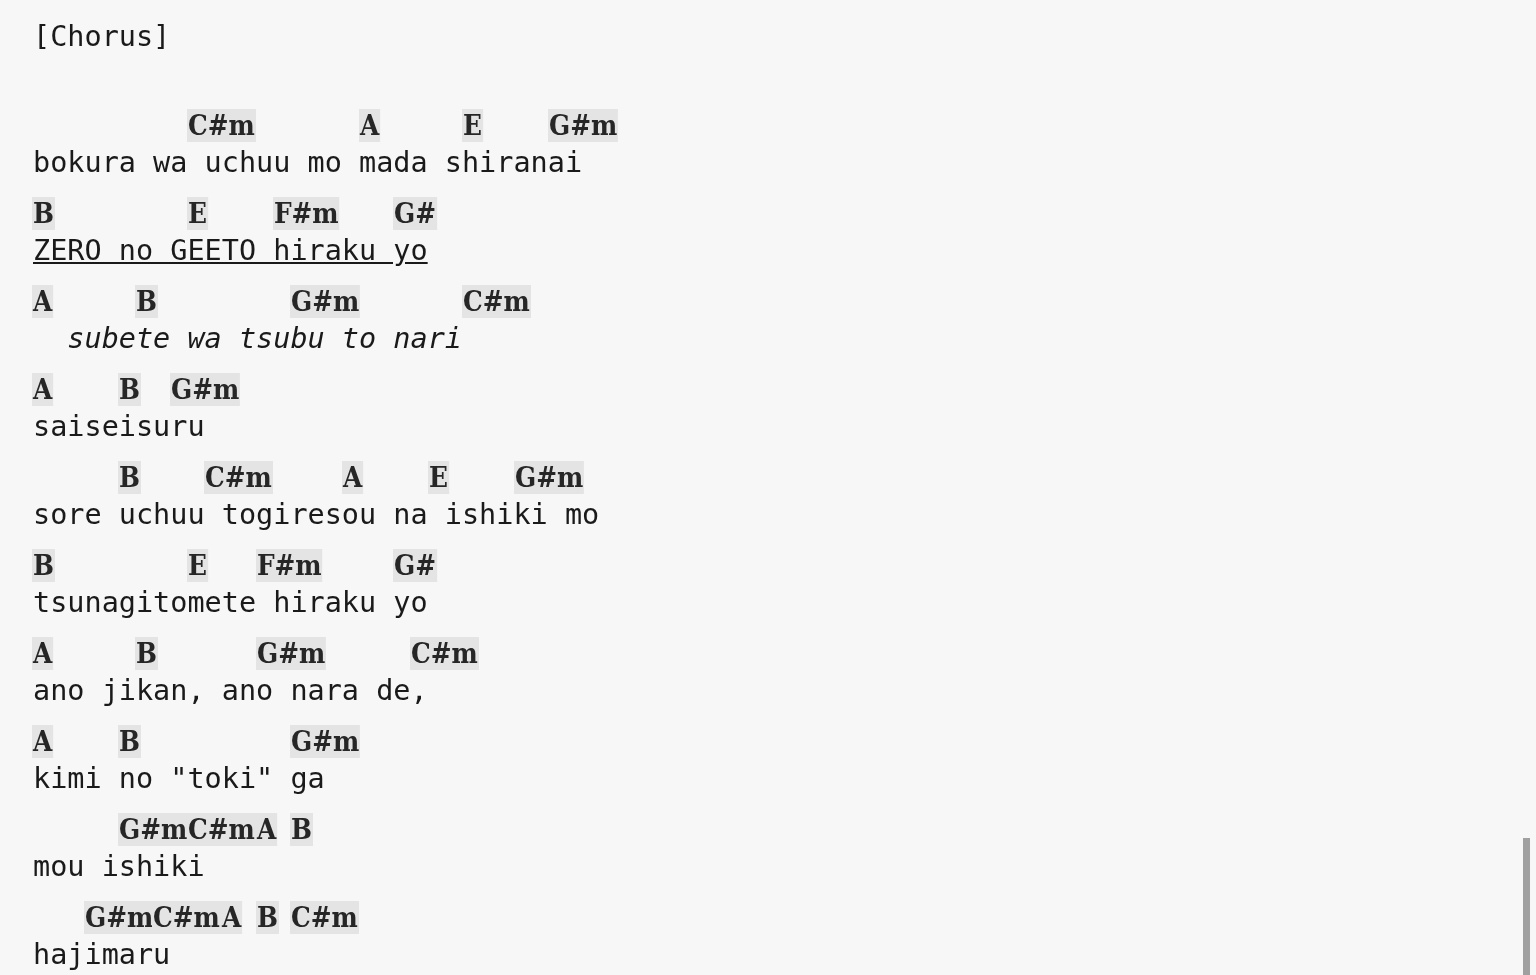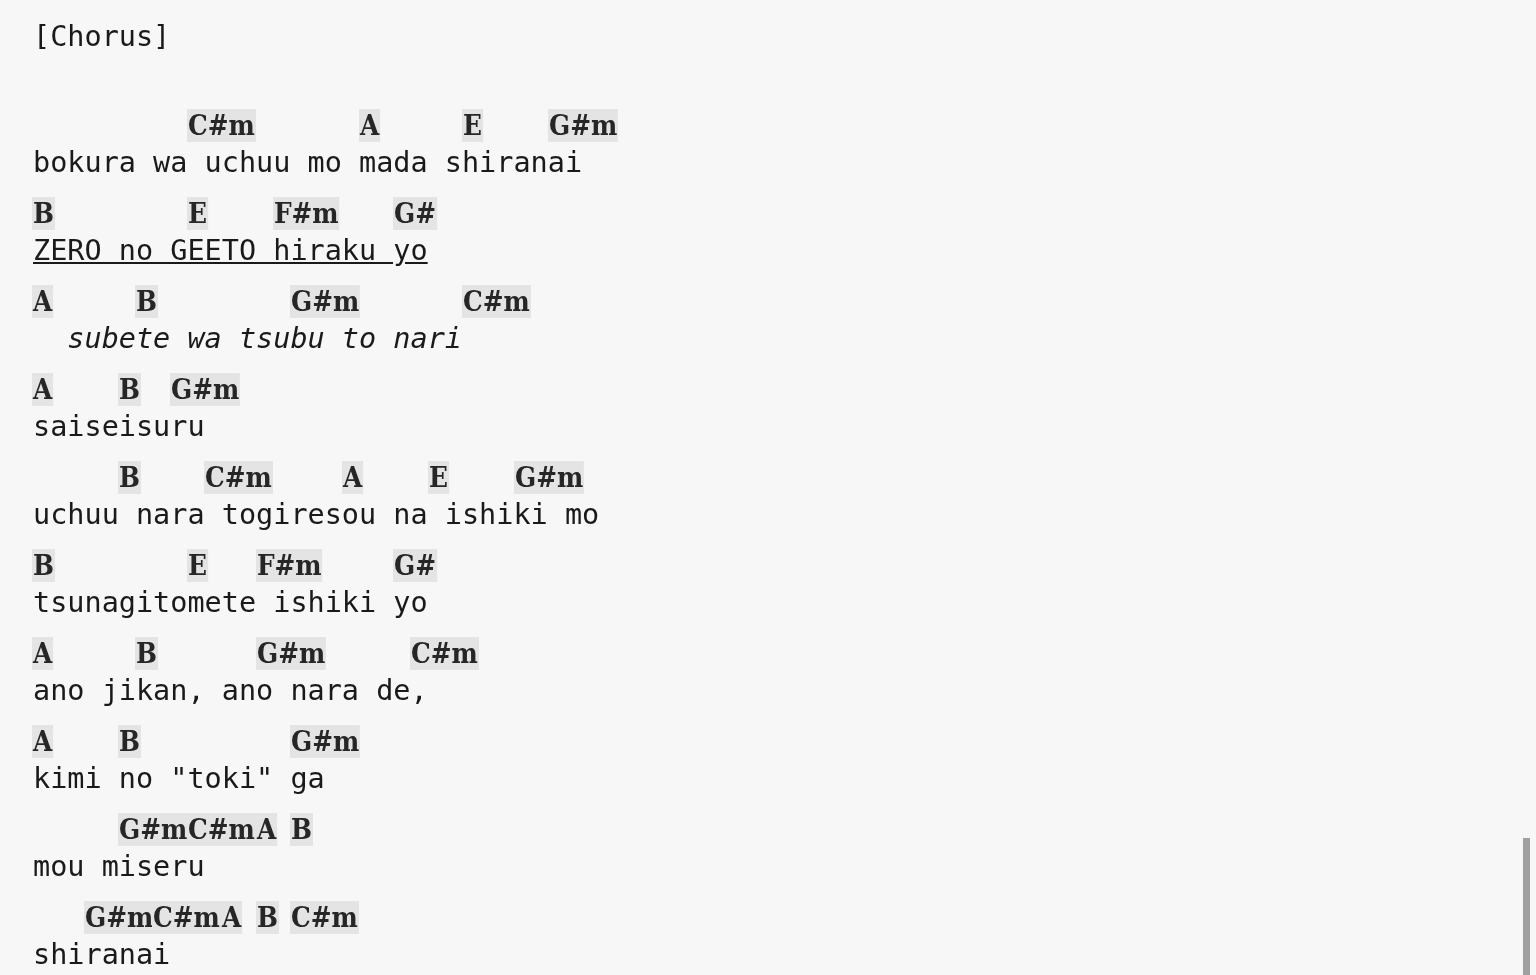--- a/index.html
+++ b/index.html
@@ -126,54 +126,54 @@
         <span class="chord" style="left: 169.6px;">G#m</span>
       </div>
       <div class="lyric-line" style="top: 409px; text-align: center;">saiseisuru</div>
       <div class="chord-line" style="top: 461px;">
         <span class="chord" style="left: 118px;">B</span>
         <span class="chord" style="left: 204px;">C#m</span>
         <span class="chord" style="left: 341.6px;">A</span>
         <span class="chord" style="left: 427.6px;">E</span>
         <span class="chord" style="left: 513.6px;">G#m</span>
       </div>
-      <div class="lyric-line" style="top: 497px;">uchuu nara togiresou na ishiki mo</div>
+      <div class="lyric-line" style="top: 497px;">sore uchuu togiresou na ishiki mo</div>
       <div class="chord-line" style="top: 549px;">
         <span class="chord" style="left: 32px;">B</span>
         <span class="chord" style="left: 186.8px;">E</span>
         <span class="chord" style="left: 255.6px;">F#m</span>
         <span class="chord" style="left: 393.2px;">G#</span>
       </div>
-      <div class="lyric-line" style="top: 585px;">tsunagitomete ishiki yo</div>
+      <div class="lyric-line" style="top: 585px;">tsunagitomete hiraku yo</div>
       <div class="chord-line" style="top: 637px;">
         <span class="chord" style="left: 32px;">A</span>
         <span class="chord" style="left: 135.2px;">B</span>
         <span class="chord" style="left: 255.6px;">G#m</span>
         <span class="chord" style="left: 410.4px;">C#m</span>
       </div>
       <div class="lyric-line" style="top: 673px;">ano jikan, ano nara de,</div>
       <div class="chord-line" style="top: 725px;">
         <span class="chord" style="left: 32px;">A</span>
         <span class="chord" style="left: 118px;">B</span>
         <span class="chord" style="left: 290px;">G#m</span>
       </div>
       <div class="lyric-line" style="top: 761px;">kimi no "toki" ga</div>
       <div class="chord-line" style="top: 813px;">
         <span class="chord" style="left: 118px;">G#m</span>
         <span class="chord" style="left: 186.8px;">C#m</span>
         <span class="chord" style="left: 255.6px;">A</span>
         <span class="chord" style="left: 290px;">B</span>
       </div>
-      <div class="lyric-line" style="top: 849px;">mou miseru</div>
+      <div class="lyric-line" style="top: 849px;">mou ishiki</div>
       <div class="chord-line" style="top: 901px;">
         <span class="chord" style="left: 83.6px;">G#m</span>
         <span class="chord" style="left: 152.4px;">C#m</span>
         <span class="chord" style="left: 221.2px;">A</span>
         <span class="chord" style="left: 255.6px;">B</span>
         <span class="chord" style="left: 290px;">C#m</span>
       </div>
-      <div class="lyric-line" style="top: 937px;">shiranai</div>
+      <div class="lyric-line" style="top: 937px;">hajimaru</div>
     </div>
 
   <div id="scrollbar-track">
     <div id="scrollbar-thumb" style="top: 838px; height: 137px;"></div>
   </div>
 </div>
 
 </body></html>

